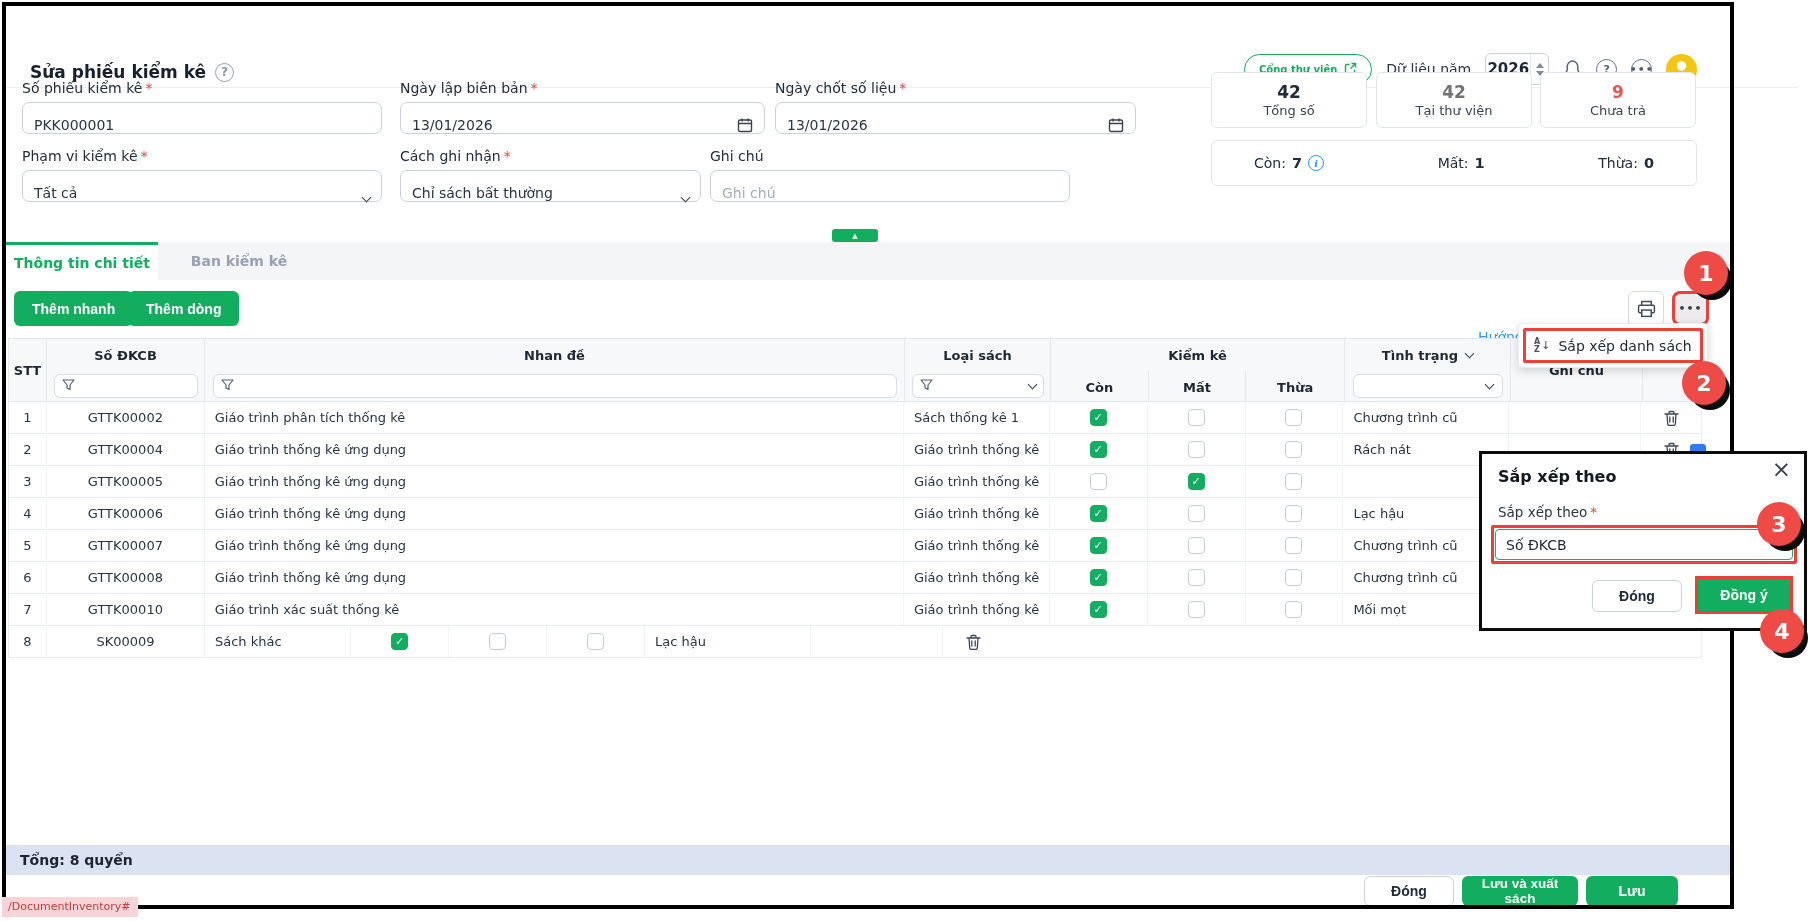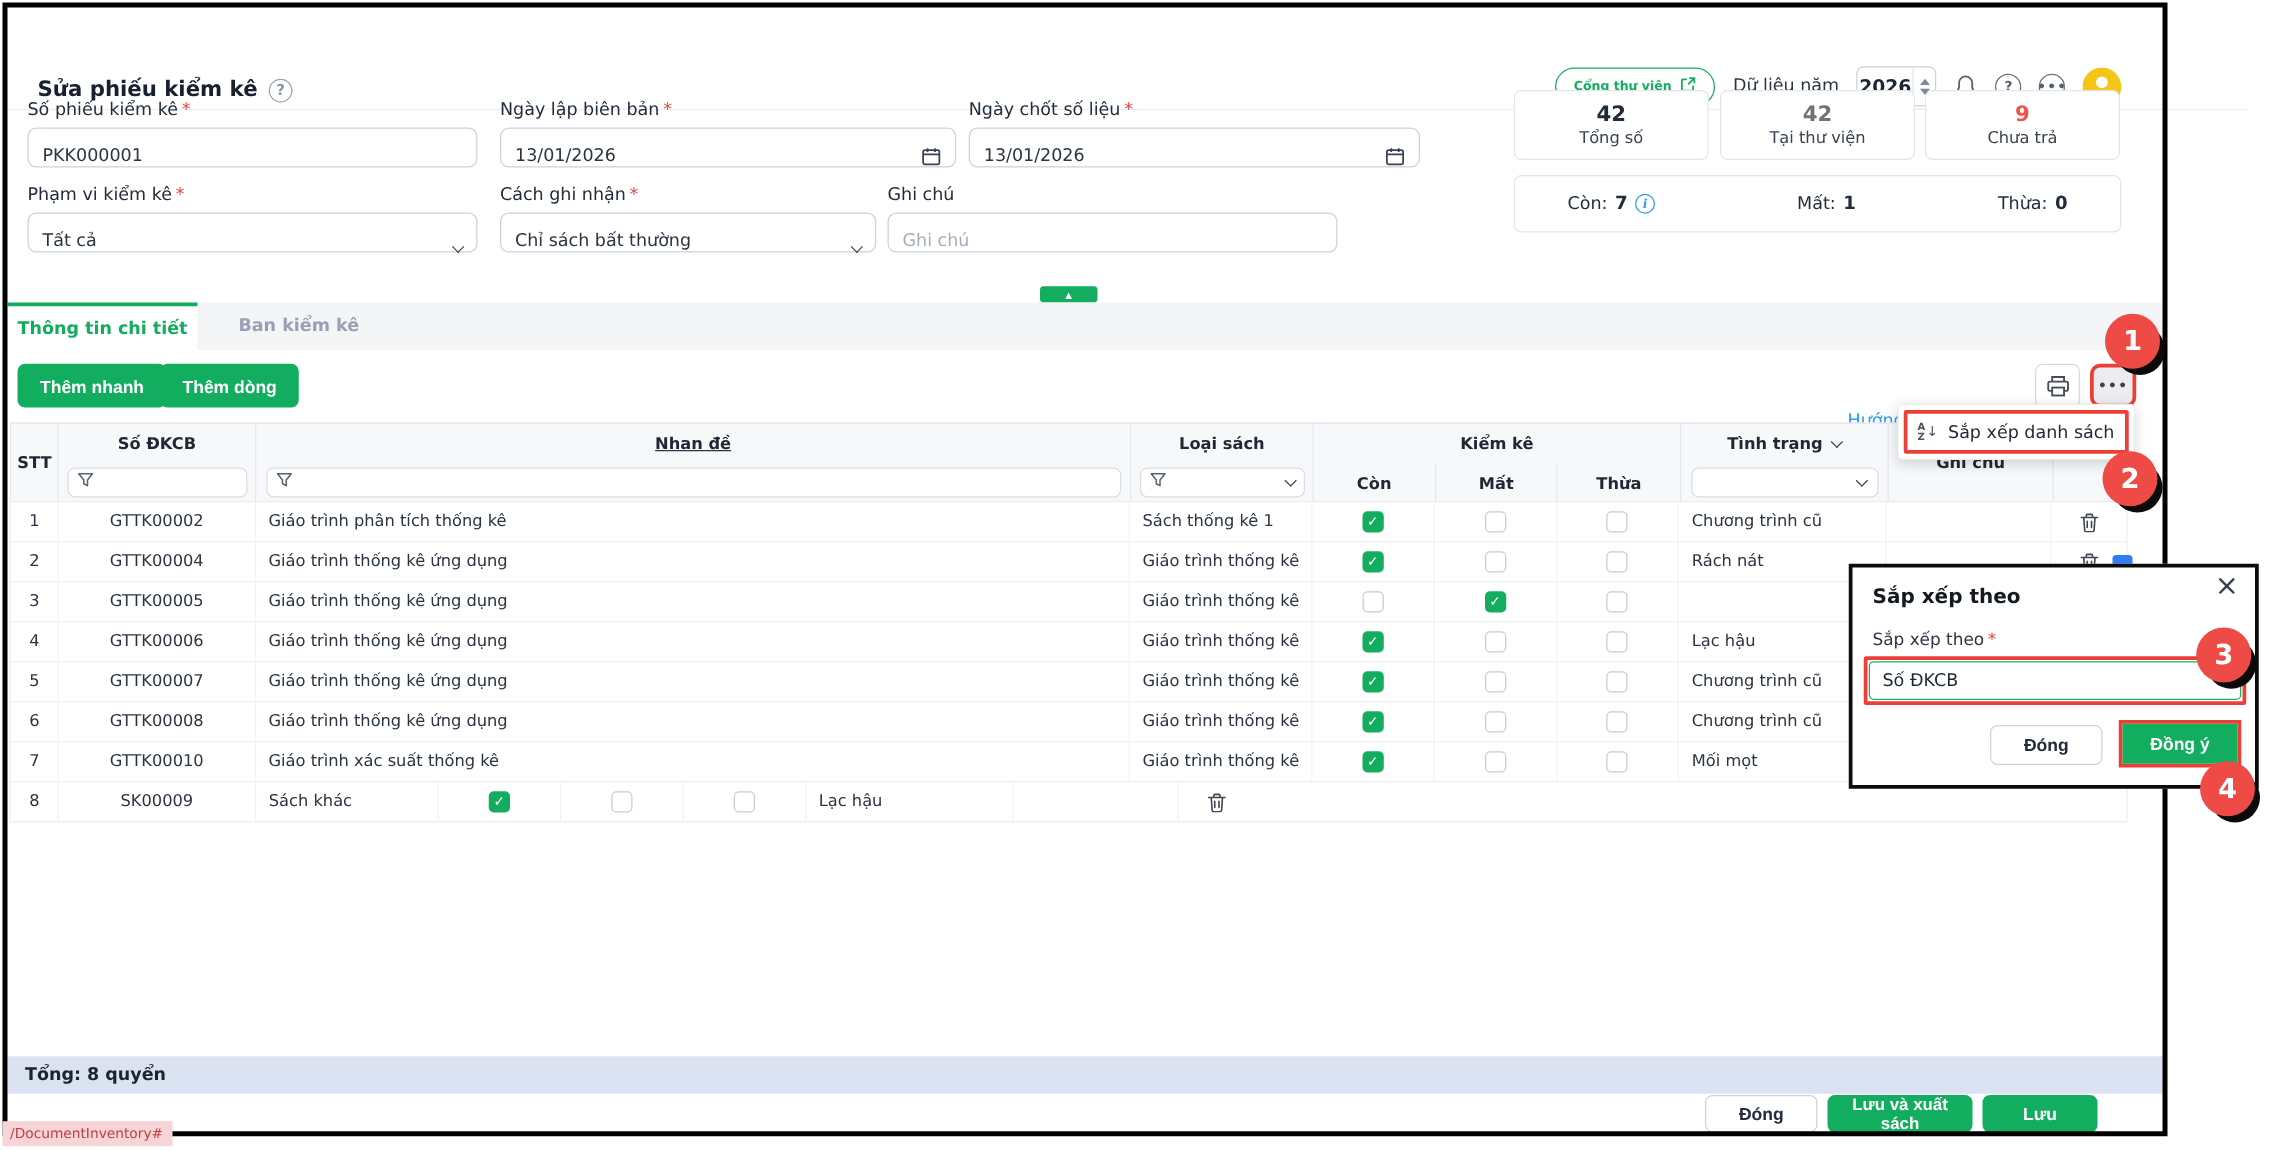--- a/index.html
+++ b/index.html
@@ -320,21 +320,21 @@
     <div class="htop">Số ĐKCB</div>
     <div class="hbot">
         <div class="filterbox" style="width:144px;">
       <span><svg width="13" height="12" viewBox="0 0 13 12">
               <path d="M1 1h11L8 6v4.5L5 9V6z" fill="none" stroke="#566070" stroke-width="1.2" stroke-linejoin="round"></path>
             </svg></span>
       <input style="">
     </div>
       </div>
   </div>
-  <div class="hcol" style="width:700px;text-decoration:underline;">
+  <div class="hcol" style="width:700px;">
     <div class="htop">Nhan đề</div>
     <div class="hbot">
         <div class="filterbox" style="width:684px;">
       <span><svg width="13" height="12" viewBox="0 0 13 12">
               <path d="M1 1h11L8 6v4.5L5 9V6z" fill="none" stroke="#566070" stroke-width="1.2" stroke-linejoin="round"></path>
             </svg></span>
       <input style="">
     </div>
       </div>
   </div>

